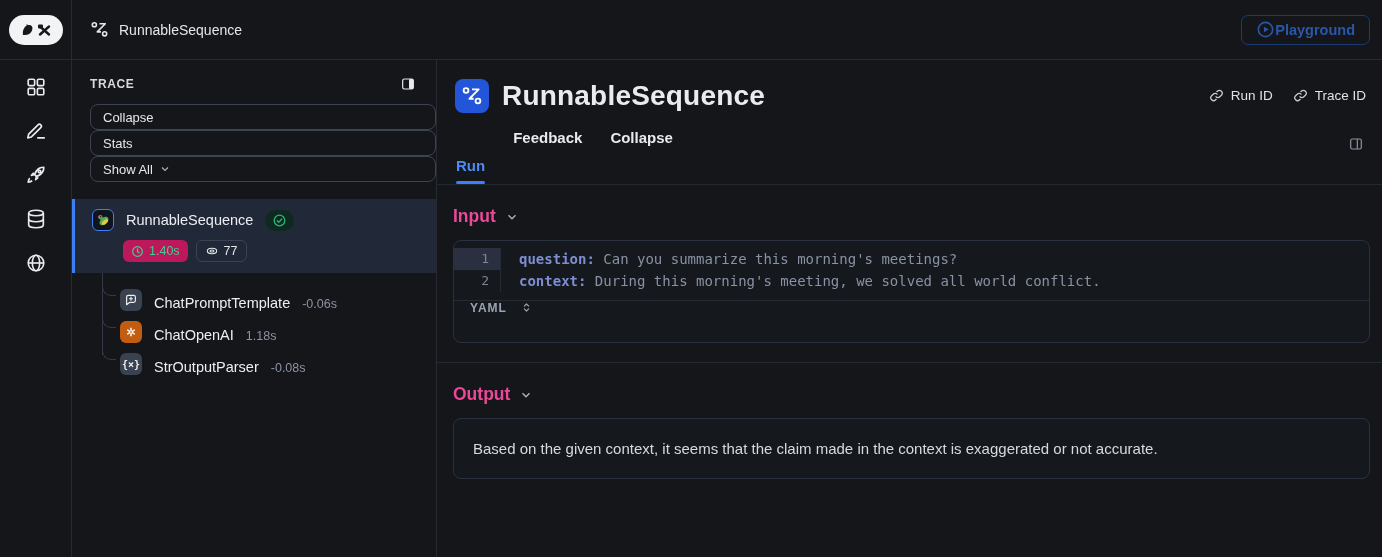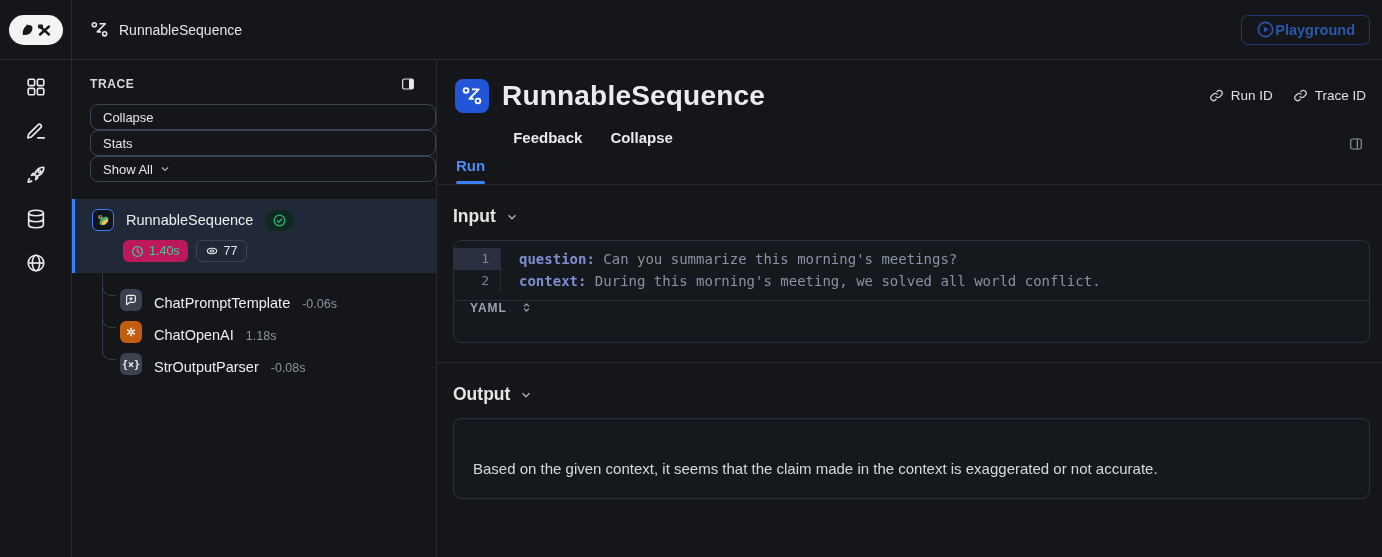--- a/index.html
+++ b/index.html
@@ -67,38 +67,38 @@
   .id-link { display:flex; align-items:center; gap:7px; font-size:13.5px; color:#dfe3e8; cursor:pointer; }
   .tabs-row { display:flex; gap:28px; margin-top:16px; padding-left:1px; }
   .tab { font-size:15px; font-weight:600; color:#e8eaed; padding-bottom:10px; position:relative; cursor:pointer; }
   .tab.active { color:#4c8bf5;margin-top:28px; }
   .tab.active::after { content:""; position:absolute; left:0; right:0; bottom:0; height:3px; border-radius:2px; background:#3d7ff7; }
   .tabs-border { border-bottom:1px solid #23272f; }
   .panel-toggle-main { position:absolute; right:18px; top:76px; color:#8a93a1; cursor:pointer; }
 
   .main-content { padding:0 12px 0 16px; }
   .section-heading { display:flex; align-items:center; gap:9px; margin-top:21px; cursor:pointer; width:max-content; }
-  .section-heading .h-text { font-size:17.5px; font-weight:700; color:#e5e5e5; }
+  .section-heading .h-text { font-size:17.5px; font-weight:700; color:#ec4899; }
 
   .input-card { margin-top:13px; border:1px solid #2a3140; border-radius:8px; background:#15181d; overflow:hidden; }
   .code-area { display:flex; padding:7px 0 8px 0; }
   .gutter { width:47px; flex:0 0 47px; border-right:1px solid #262b36; }
   .gutter-cell { height:22px; line-height:22px; text-align:right; padding-right:11px; font-family:"DejaVu Sans Mono", monospace; font-size:13px; color:#7b8494; }
   .gutter-cell.active { background:#2a3040; }
   .code-lines { flex:1; padding-left:18px; }
   .code-line { height:22px; line-height:22px; font-family:"DejaVu Sans Mono", monospace; font-size:14px; white-space:pre; }
   .code-key { color:#7d8ed1; font-weight:700; }
   .code-val { color:#8992a4; }
   .card-footer { border-top:1px solid #262b36; height:42px; display:flex; align-items:flex-start; gap:13px; padding-left:16px; }
   .format-label { font-size:12px; font-weight:700; letter-spacing:1px; color:#9aa3b2; }
 
   .section-divider { border:none; border-top:1px solid #242a34; margin:19px -12px 0 -16px; }
 
   .output-card { margin-top:13px; border:1px solid #2a3140; border-radius:8px; background:#15181d; padding:21px 19px; }
-  .output-text { font-size:15px; color:#d6dade;margin-top:20px; }
+  .output-text { font-size:15px; color:#d6dade; }
 </style>
 </head>
 <body>
 
 <div class="topbar">
   <div class="topbar-logo-cell">
     <div class="logo-pill">
       <svg width="40" height="20" viewBox="0 0 40 20">
         <path d="M7 15c-1-5 2-10 6-10 2.4 0 3.6 1.5 3.4 3.6C16 12.6 13 15 9.5 15H7z" fill="#17181c"></path>
         <path d="M13 5.2l-2.6-1 .6 2" fill="#17181c"></path>

